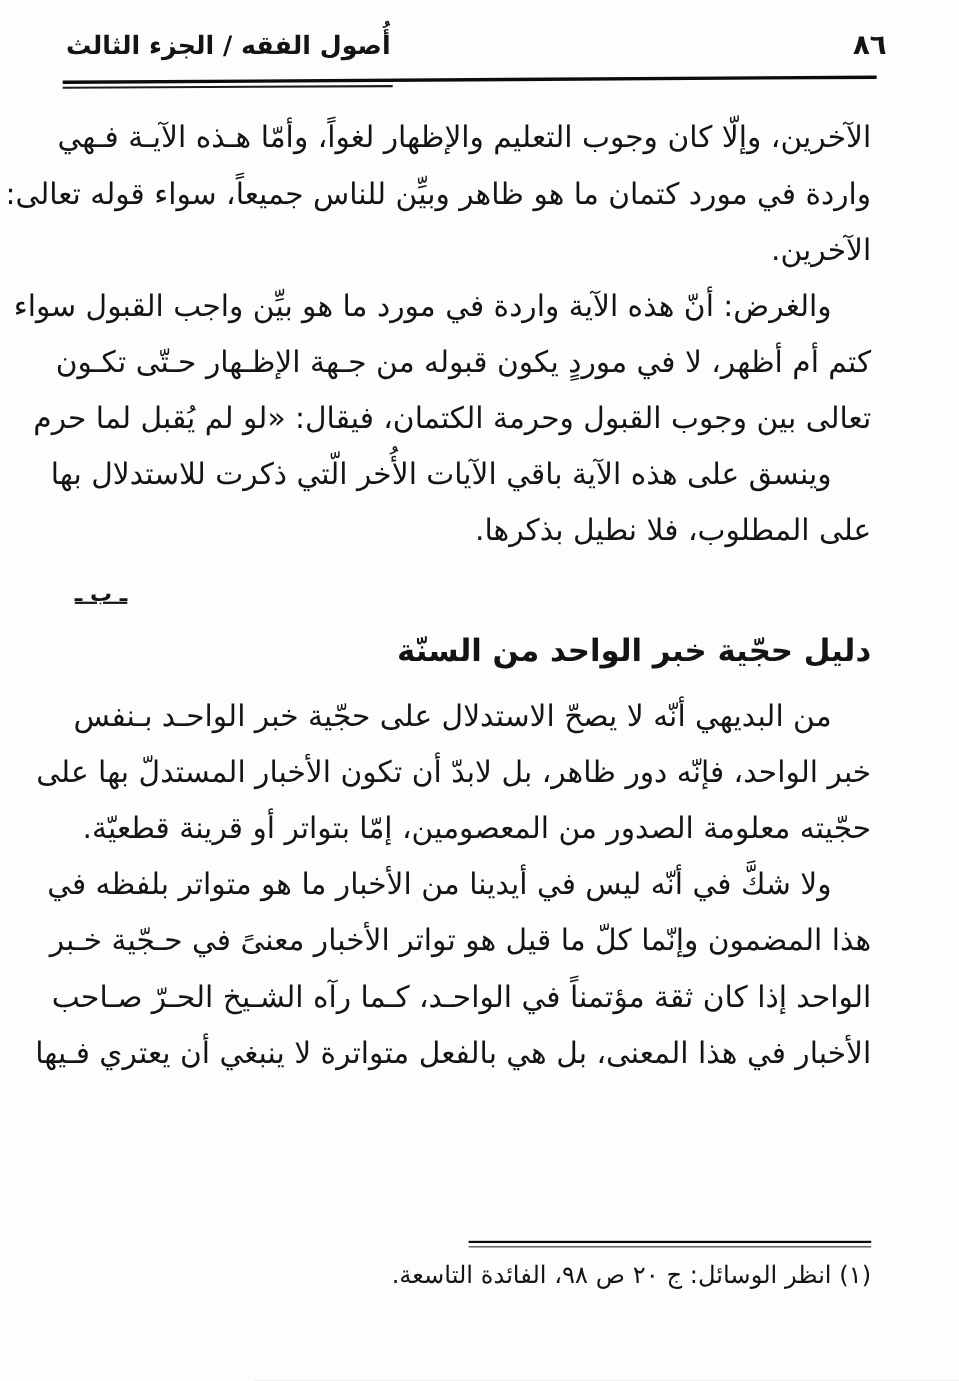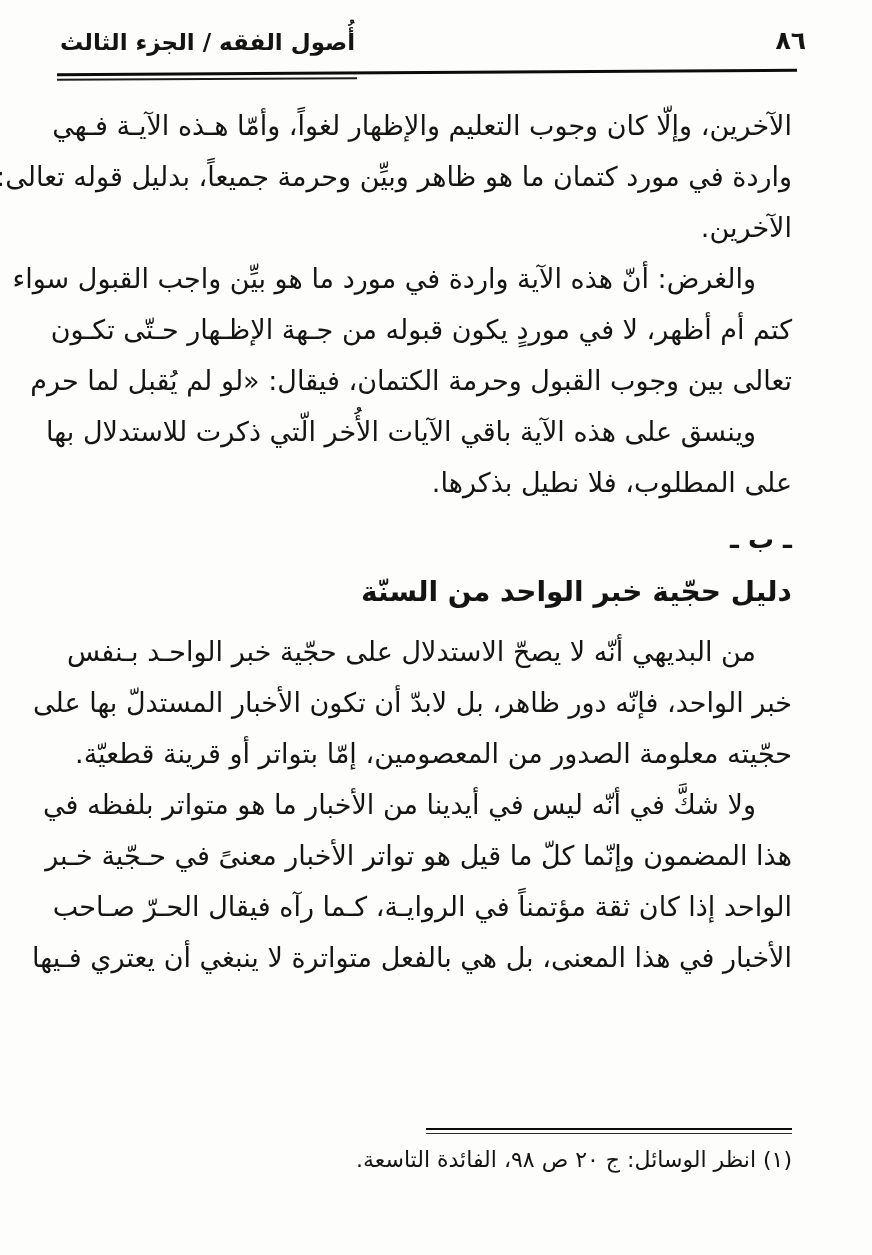--- a/index.html
+++ b/index.html
@@ -73,25 +73,26 @@
     white-space: nowrap;
   }
   .line.end {
     text-align-last: right;
   }
   .line.indent {
     padding-right: 36px;
   }
   
   .section-letter {
-    text-align: right;
+    text-align: left;
     font-weight: bold;
-    font-size: 26px;
+    font-size: 20px;
     line-height: 50px;
     margin-top: 6px;
+    text-decoration: underline;
   }
   .section-title {
     text-align: right;
     font-weight: bold;
     font-size: 28px;
     line-height: 56px;
     margin-bottom: 6px;
   }
   
   .footnote-block {
@@ -124,21 +125,21 @@
     <span class="page-number">٨٦</span>
     <span class="book-title">أُصول الفقه / الجزء الثالث</span>
   </div>
   <div class="header-rule"></div>
   <div class="header-rule-secondary"></div>
 
   <div class="body-text">
 
     <div class="para">
       <div class="line">الآخرين، وإلّا كان وجوب التعليم والإظهار لغواً، وأمّا هـذه الآيـة فـهي</div>
-      <div class="line">واردة في مورد كتمان ما هو ظاهر وبيِّن وحرمة جميعاً، بدليل قوله تعالى:</div>
+      <div class="line">واردة في مورد كتمان ما هو ظاهر وبيِّن للناس جميعاً، سواء قوله تعالى:</div>
       <div class="line end">الآخرين.</div>
     </div>
 
     <div class="para">
       <div class="line indent">والغرض: أنّ هذه الآية واردة في مورد ما هو بيِّن واجب القبول سواء</div>
       <div class="line">كتم أم أظهر، لا في موردٍ يكون قبوله من جـهة الإظـهار حـتّى تكـون</div>
       <div class="line">تعالى بين وجوب القبول وحرمة الكتمان، فيقال: «لو لم يُقبل لما حرم</div>
     </div>
 
     <div class="para">
@@ -151,21 +152,21 @@
 
     <div class="para">
       <div class="line indent">من البديهي أنّه لا يصحّ الاستدلال على حجّية خبر الواحـد بـنفس</div>
       <div class="line">خبر الواحد، فإنّه دور ظاهر، بل لابدّ أن تكون الأخبار المستدلّ بها على</div>
       <div class="line end">حجّيته معلومة الصدور من المعصومين، إمّا بتواتر أو قرينة قطعيّة.</div>
     </div>
 
     <div class="para">
       <div class="line indent">ولا شكَّ في أنّه ليس في أيدينا من الأخبار ما هو متواتر بلفظه في</div>
       <div class="line">هذا المضمون وإنّما كلّ ما قيل هو تواتر الأخبار معنىً في حـجّية خـبر</div>
-      <div class="line">الواحد إذا كان ثقة مؤتمناً في الروايـة، كـما رآه فيقال الحـرّ صـاحب</div>
+      <div class="line">الواحد إذا كان ثقة مؤتمناً في الواحـد، كـما رآه الشـيخ الحـرّ صـاحب</div>
       <div class="line">الأخبار في هذا المعنى، بل هي بالفعل متواترة لا ينبغي أن يعتري فـيها</div>
     </div>
 
   </div>
 
   <div class="footnote-block">
     <div class="footnote-rule"></div>
     <div class="footnote-text">(١) انظر الوسائل: ج ٢٠ ص ٩٨، الفائدة التاسعة.</div>
   </div>
 

